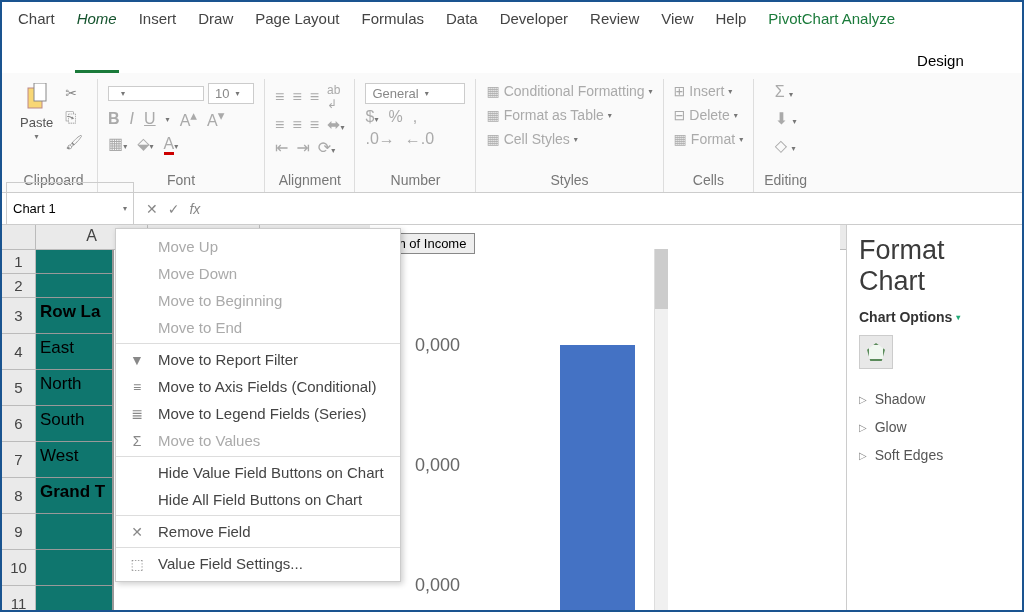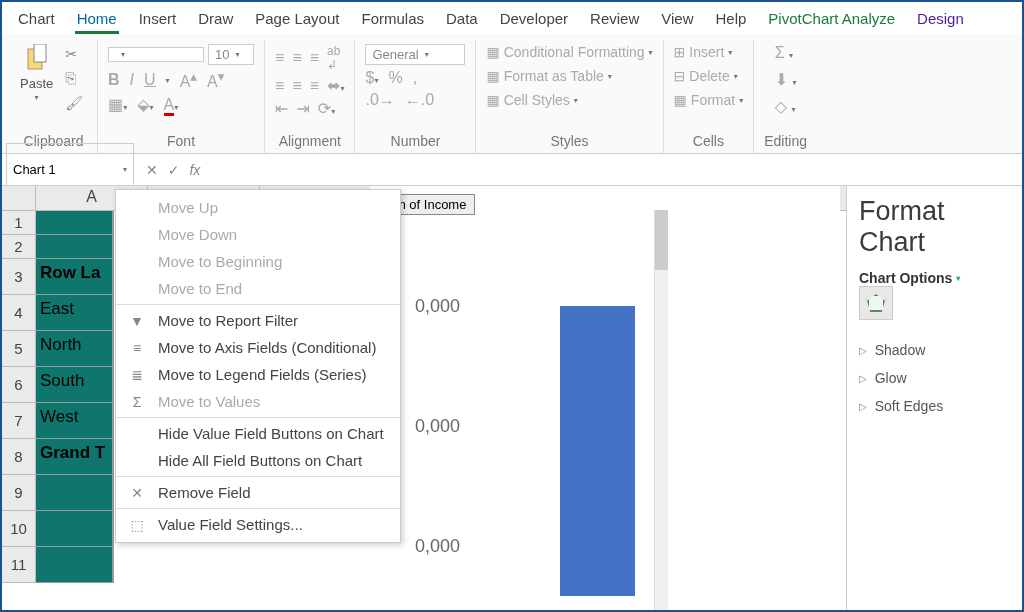--- a/index.html
+++ b/index.html
@@ -1,23 +1,23 @@
 <!DOCTYPE html>
 <html><head>
 <meta charset="utf-8">
 <style>
 * { box-sizing: border-box; margin: 0; padding: 0; font-family: "Segoe UI", Arial, sans-serif; }
 body { width: 1024px; height: 612px; background: #fff; overflow: hidden; border: 2px solid #1a5490; position: relative; }
 
 
 .menubar { display: flex; gap: 18px; padding: 4px 14px 0; font-size: 15px; color: #444; }
 .menubar span { padding: 4px 2px; cursor: pointer; }
-.menubar .active { color: #0369a1; border-bottom: 3px solid #1a7a3a; font-weight: 500; }
+.menubar .active { color: #14532d; border-bottom: 3px solid #1a7a3a; font-weight: 500; font-style: italic; }
 .menubar .analyze { color: #1a7a3a; }
-.menubar .design { color: #4c1d95; }
+.menubar .design { color: #000000; margin-top: 42px; }
 
 
 .ribbon { display: flex; border-bottom: 1px solid #ccc; padding: 6px 8px 0; height: 120px; background: #fafafa; }
 .rgroup { display: flex; flex-direction: column; align-items: center; padding: 0 10px; border-right: 1px solid #ddd; }
 .rgroup:last-child { border-right: none; }
 .rgroup-content { display: flex; align-items: flex-start; gap: 8px; flex: 1; padding-top: 4px; }
 .rgroup-label { font-size: 14px; color: #777; padding: 4px 0; }
 .rbtn { color: #888; font-size: 14px; padding: 2px 4px; position: relative; }
 .rbig { display: flex; flex-direction: column; align-items: center; gap: 2px; color: #555; font-size: 13px; }
 .col { display: flex; flex-direction: column; gap: 4px; }
@@ -54,21 +54,21 @@
 
 
 .chartbox { position: absolute; left: 368px; top: 0px; width: 470px; height: 420px; background: #fff; z-index: 10; }
 .chip { position: absolute; left: 0px; top: 8px; border: 1px solid #888; background: #eee; padding: 2px 8px; font-size: 13px; }
 .yaxis { position: absolute; left: 30px; top: 60px; font-size: 18px; color: #666; line-height: 120px; text-align: right; width: 60px; }
 .bar { position: absolute; left: 190px; top: 120px; width: 75px; height: 290px; background: #4472c4; }
 
 
 .sidepanel { width: 176px; border-left: 1px solid #ccc; padding: 10px 12px; background: #fff; }
 .sidepanel h2 { font-size: 27px; font-weight: 400; color: #3b3b3b; margin-bottom: 12px; }
-.sp-sub { font-size: 14px; font-weight: 600; color: #333; display: flex; align-items: center; gap: 4px; }
+.sp-sub { font-size: 14px; font-weight: 600; color: #333; margin-bottom: 10px; display: flex; align-items: center; gap: 4px; }
 .sp-iconbox { width: 34px; height: 34px; background: #e8e8e8; border: 1px solid #ccc; display: flex; align-items: center; justify-content: center; margin-bottom: 16px; }
 .pentagon { width: 18px; height: 18px; border: 2px solid #5a8a5a; clip-path: polygon(50% 0, 100% 38%, 82% 100%, 18% 100%, 0 38%); background: #f0f7f0; }
 .sp-item { font-size: 14px; color: #555; padding: 6px 0; display: flex; align-items: center; gap: 8px; }
 .tri { font-size: 10px; color: #888; }
 
 .vscroll { position: absolute; right: 178px; top: 24px; width: 14px; height: 400px; background: #f0f0f0; border-left: 1px solid #ddd; z-index: 15; }
 .vscroll .thumb { position: absolute; top: 0; width: 100%; height: 60px; background: #ccc; }
 </style>
 </head>
 <body>

